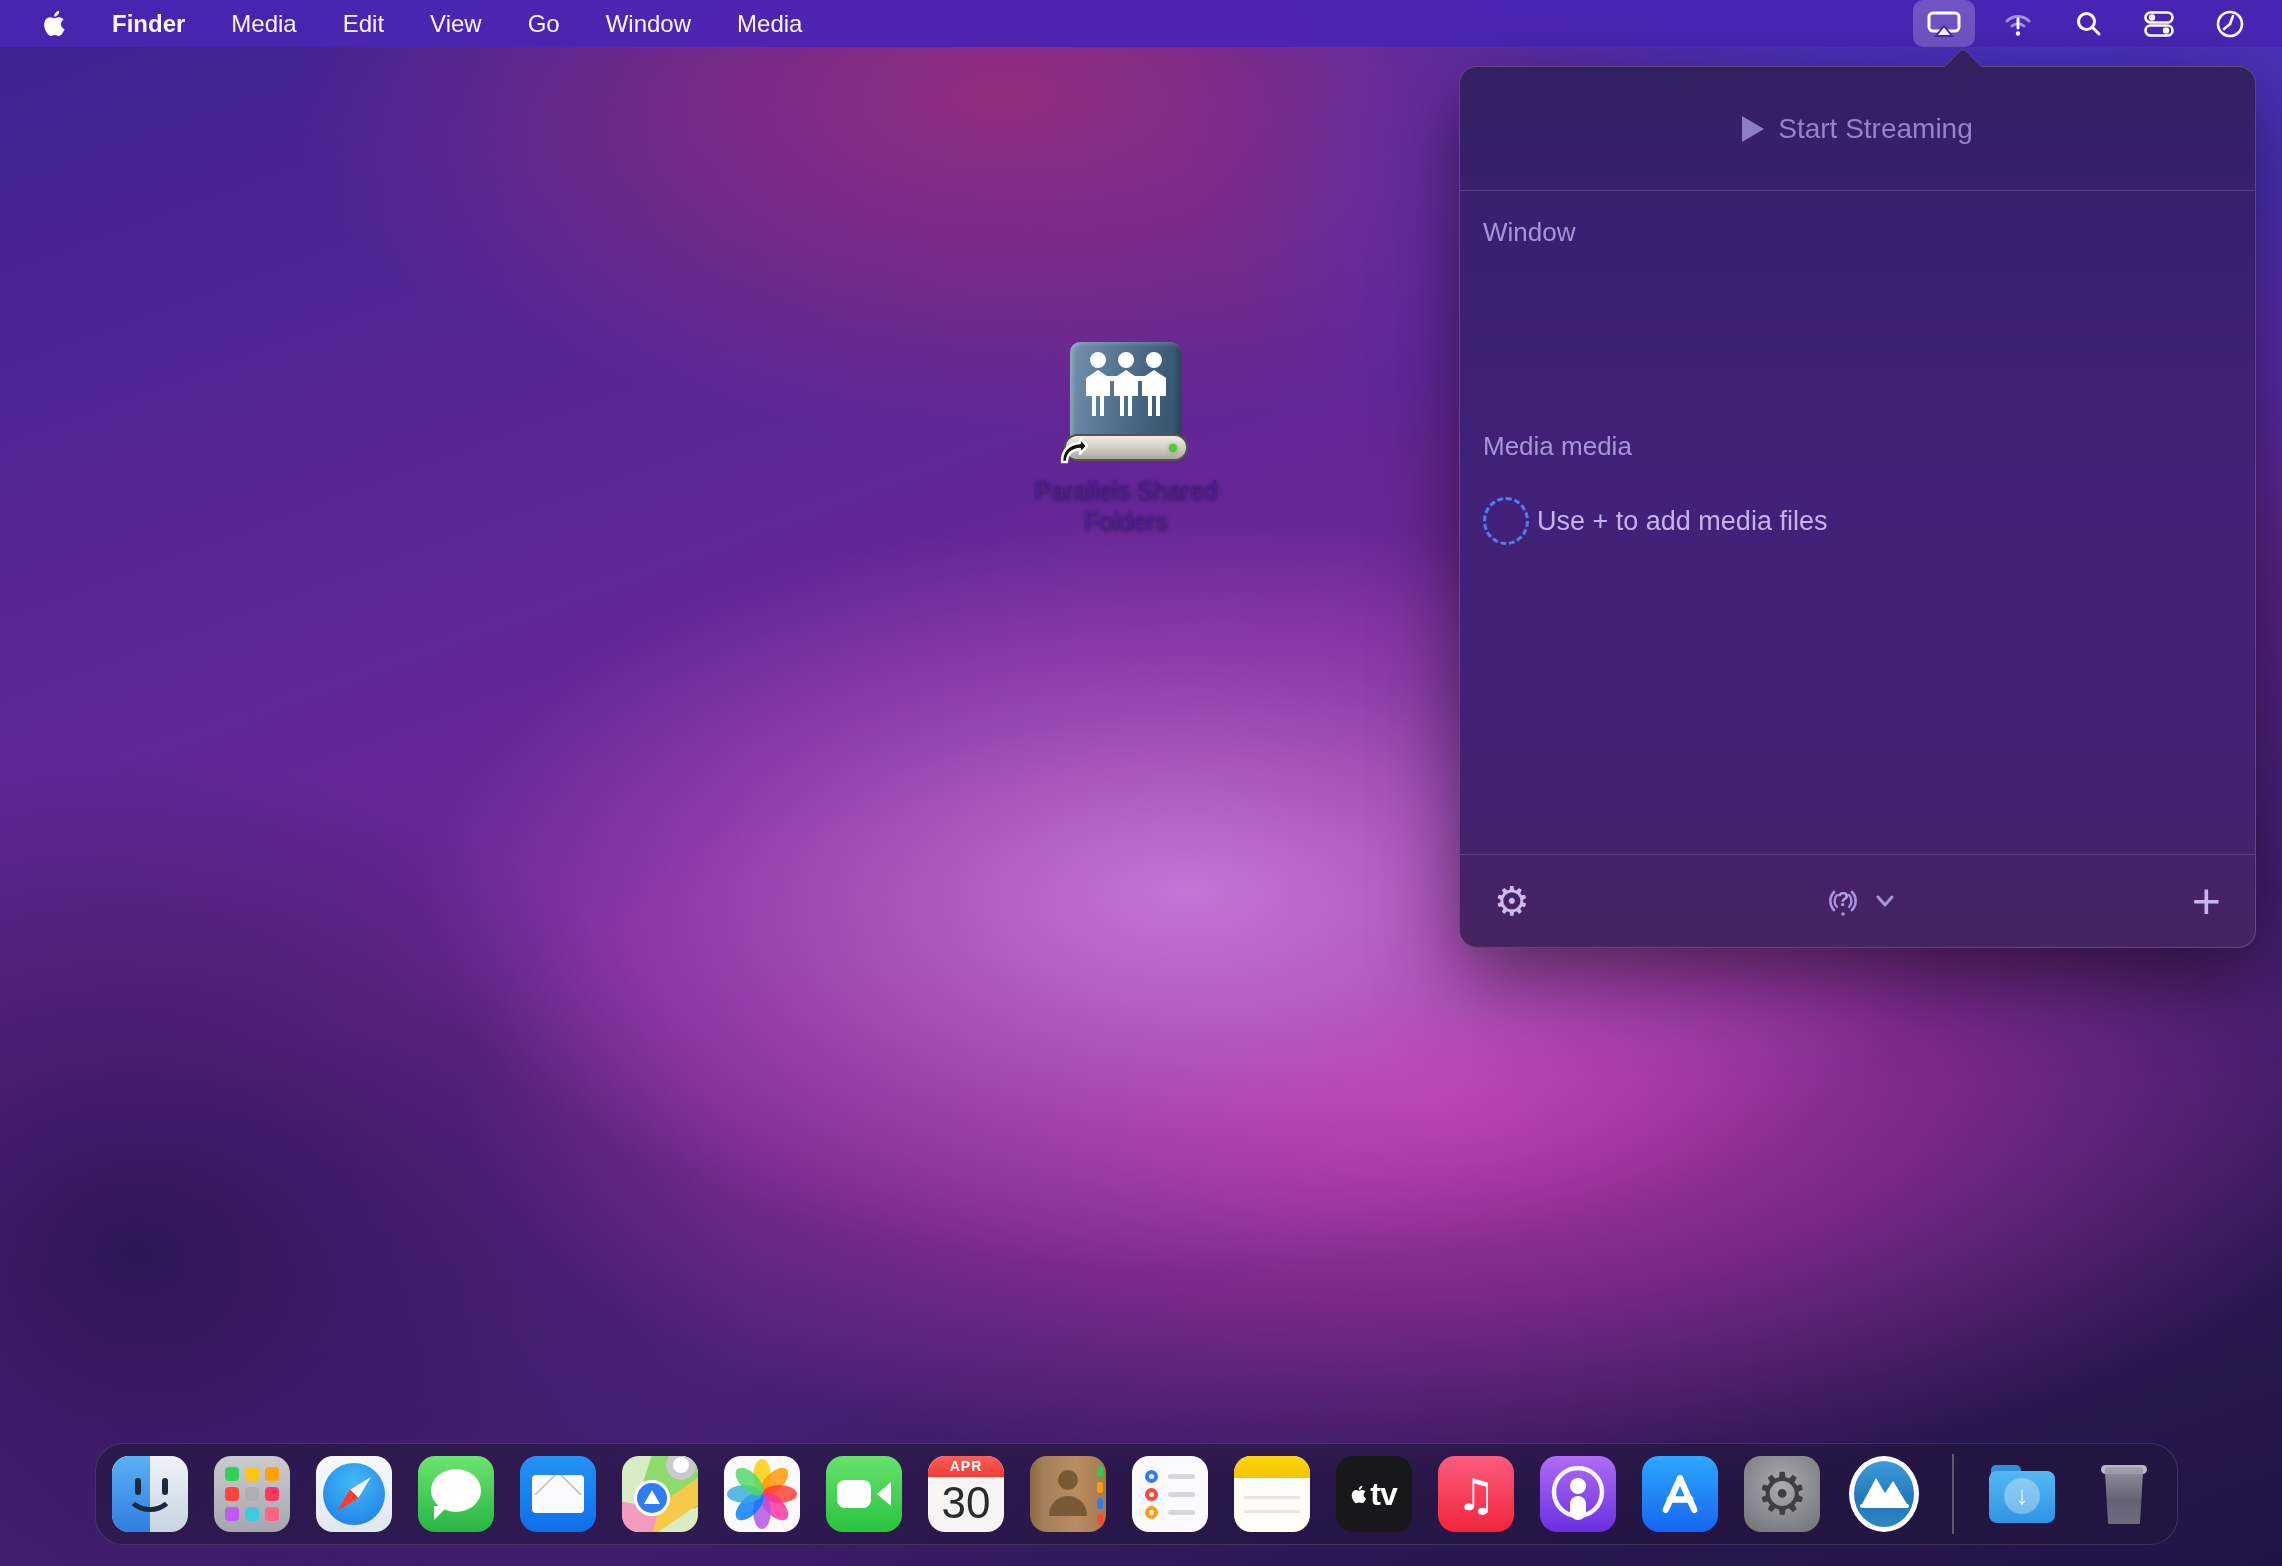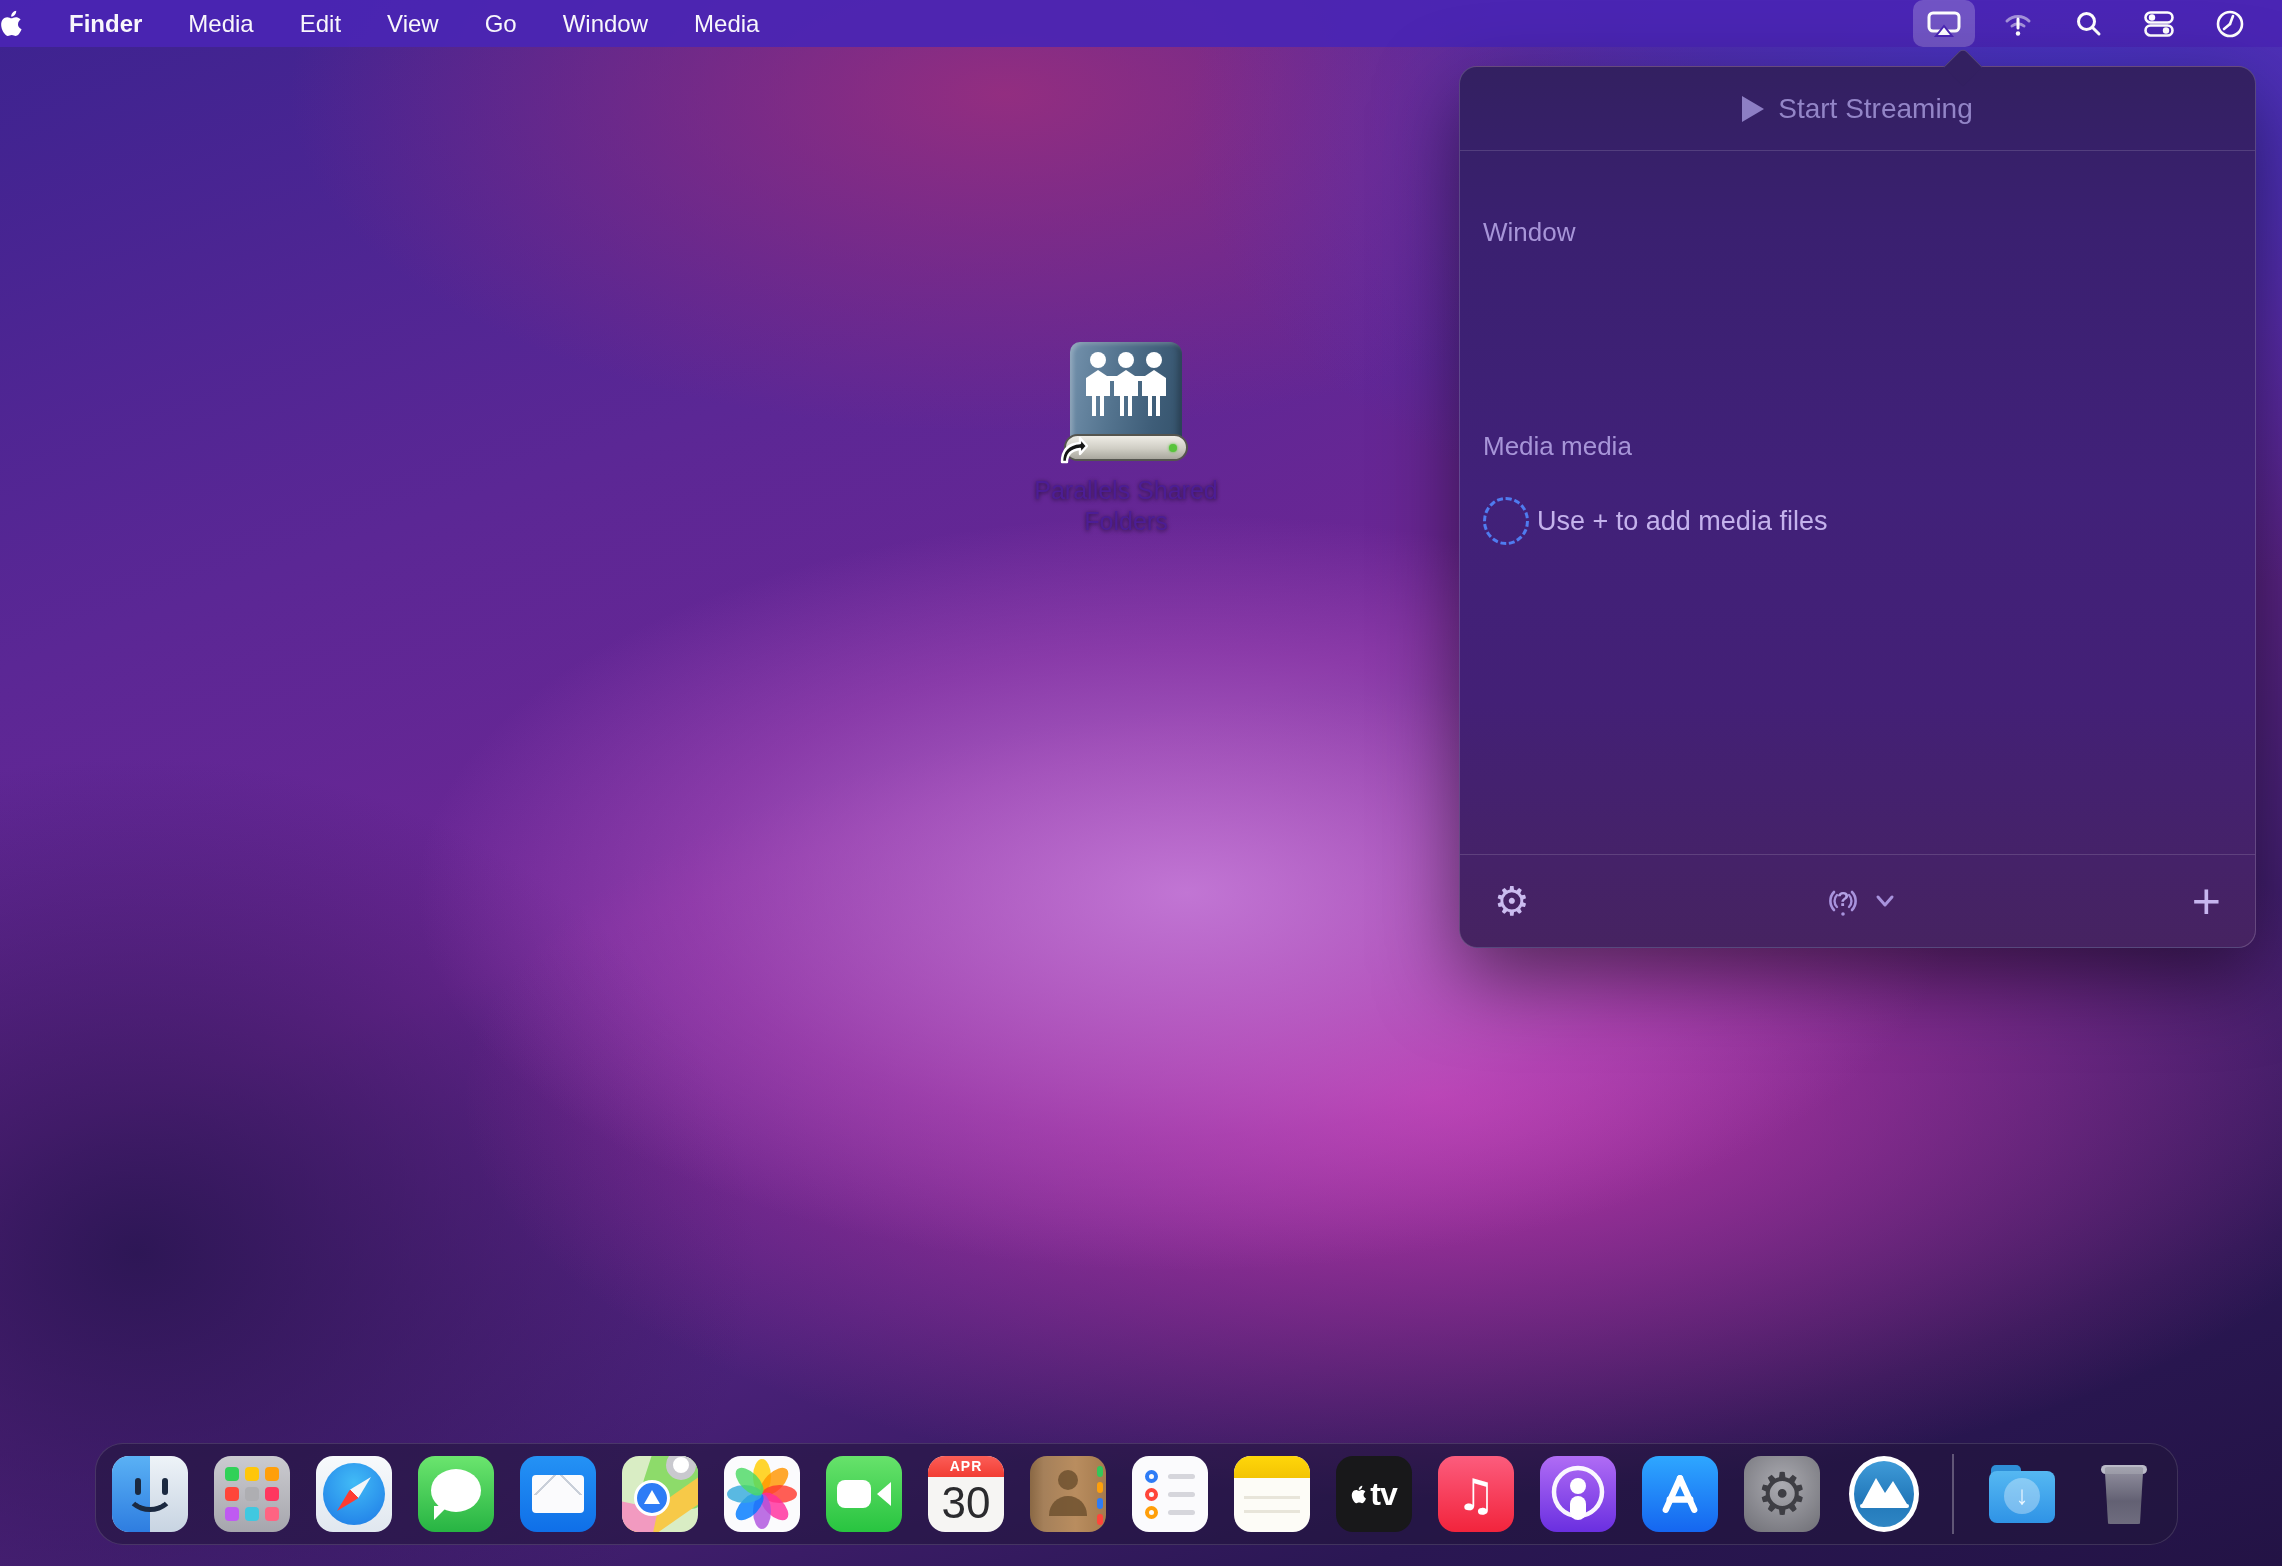--- a/index.html
+++ b/index.html
@@ -12,21 +12,21 @@
       radial-gradient(1500px 620px at 63% 70%, rgba(214,60,182,.8), transparent 65%),
       radial-gradient(1400px 760px at 90% 8%, rgba(67,52,200,.95), transparent 62%),
       radial-gradient(1100px 520px at 44% 6%, rgba(158,47,125,.85), transparent 65%),
       radial-gradient(1000px 800px at 6% 80%, rgba(40,21,80,.9), transparent 62%),
       linear-gradient(160deg,#3c2390 0%,#5b2795 28%,#6d2694 48%,#4a2179 68%,#2a1753 86%,#231345 100%);
   }
 
   
   .menubar{position:absolute;left:0;top:0;right:0;height:47px;background:rgba(74,37,180,.92);
     display:flex;align-items:center;color:rgba(255,255,255,.96);font-size:24px;}
-  .mb-left{display:flex;align-items:center;gap:46px;}
+  .mb-left{display:flex;align-items:center;gap:46px;margin-left:43px;}
   .mb-appname{font-weight:bold;}
   .mb-item{cursor:default;}
   .mb-right{margin-left:auto;display:flex;align-items:center;gap:14px;padding-right:24px;height:100%;}
   .mb-ic{height:100%;display:flex;align-items:center;justify-content:center;padding:0 14px;}
   .mb-ic svg{display:block;}
   .mb-ic.active{background:rgba(255,255,255,.22);border-radius:10px;}
 
   
   .desk-icon{position:absolute;left:1018px;top:338px;width:216px;text-align:center;cursor:default;}
   .drive{position:relative;width:128px;height:128px;margin:0 auto;}
@@ -43,21 +43,21 @@
     text-shadow:0 1px 4px rgba(0,0,0,.6);}
 
   
   .popover{position:absolute;left:1459px;top:66px;width:797px;height:882px;border-radius:18px;
     background:linear-gradient(180deg,#332061 0%,#3a2070 18%,#412179 48%,#432076 72%,#462361 100%);
     border:1px solid rgba(255,255,255,.18);
     box-shadow:0 30px 80px rgba(0,0,0,.5);}
   .notch{position:absolute;left:489px;top:-14px;width:28px;height:28px;background:#332061;
     border-left:1px solid rgba(255,255,255,.18);border-top:1px solid rgba(255,255,255,.18);
     transform:rotate(45deg);border-radius:6px 0 0 0;}
-  .pop-header{position:absolute;left:0;top:0;right:0;height:84px;display:flex;align-items:center;justify-content:center;
+  .pop-header{position:absolute;left:0;top:0;right:0;height:124px;display:flex;align-items:center;justify-content:center;
     gap:14px;border-bottom:1px solid rgba(255,255,255,.14);border-radius:18px 18px 0 0;}
   .start-label{font-size:28px;color:#9385c7;}
   .play-tri{width:0;height:0;border-left:22px solid #8d7ec4;border-top:13px solid transparent;border-bottom:13px solid transparent;}
   .sec-label{position:absolute;left:23px;font-size:26px;color:#a795d8;}
   .lbl-screens{top:150px;}
   .lbl-media{top:364px;}
   .display-row{position:absolute;left:12px;top:196px;width:773px;height:70px;border-radius:10px;
     background:linear-gradient(180deg,#1a70e0,#145fce);display:flex;align-items:center;padding:0 20px;gap:22px;}
   .display-row .row-label{font-size:27px;color:#fff;flex:1;}
   .media-row{position:absolute;left:23px;top:430px;display:flex;align-items:center;gap:8px;}

